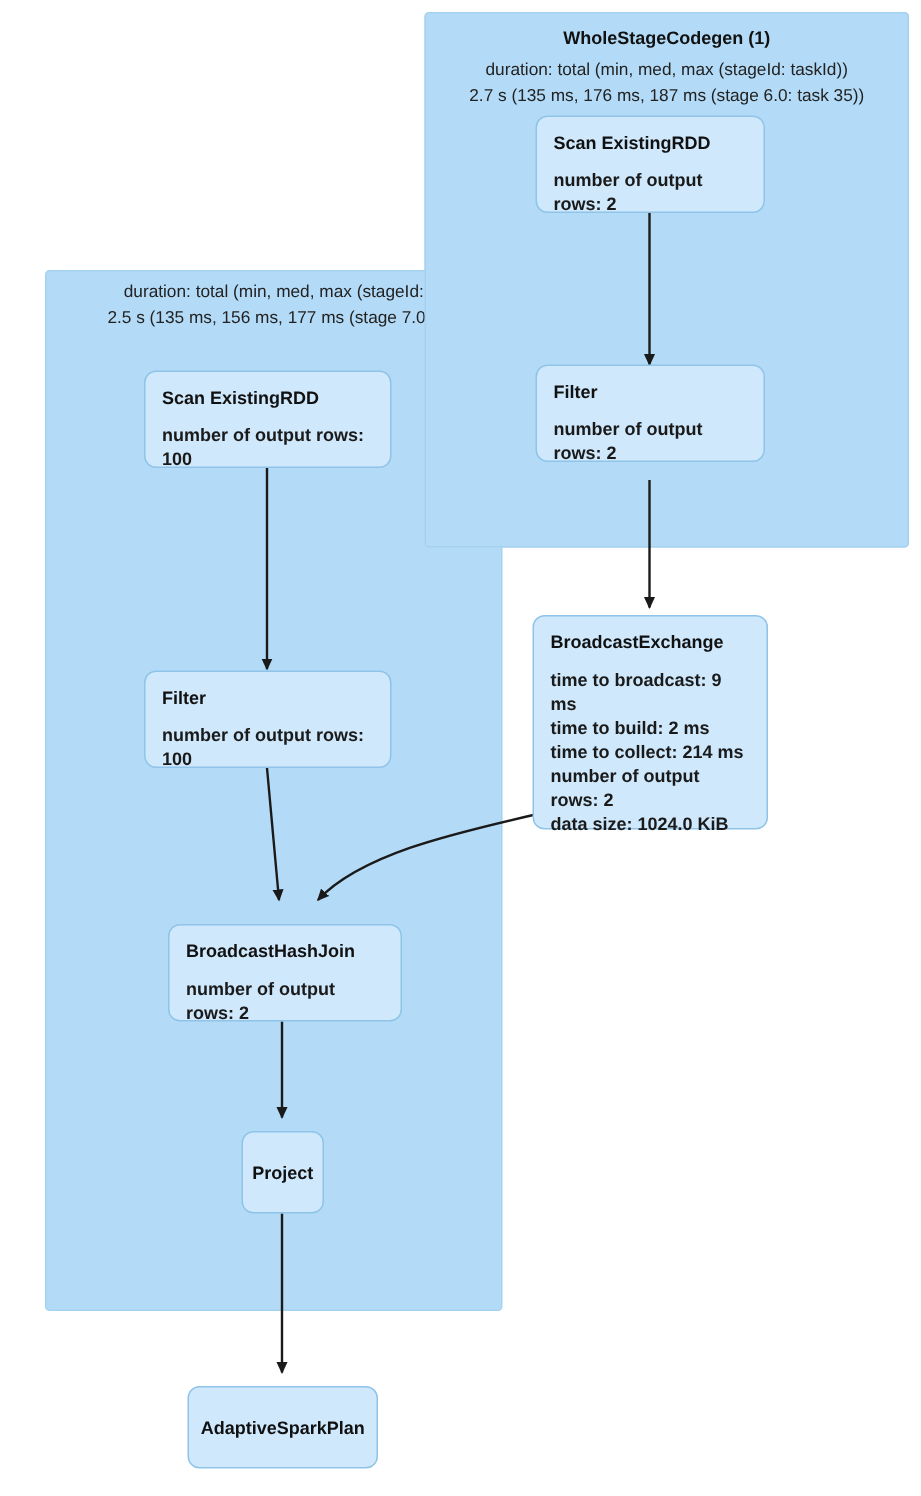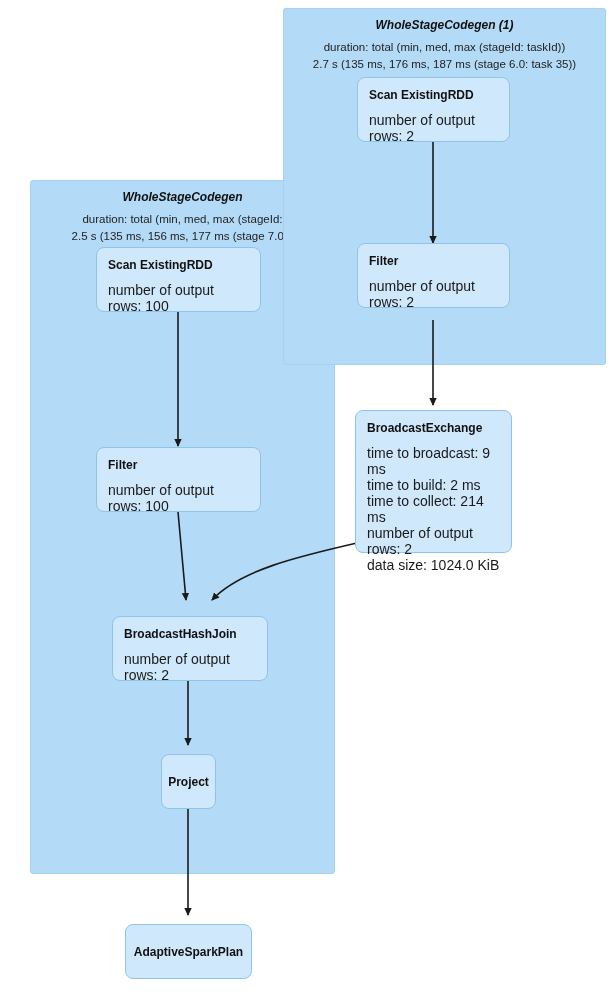--- a/index.html
+++ b/index.html
@@ -27,21 +27,20 @@
     border-radius: 3px;
     box-sizing: border-box;
   }
   .cluster-title {
     text-align: center;
     font-size: 12px;
     font-weight: bold;
     color: #111111;
     margin-top: 9px;
     line-height: 15px;
-    font-style: italic;
   }
   .cluster-sub {
     text-align: center;
     font-size: 11.5px;
     color: #222222;
     line-height: 17px;
     margin-top: 6px;
     white-space: pre-line;
   }
   .node {
@@ -52,25 +51,26 @@
     box-sizing: border-box;
     padding: 9px 11px;
   }
   .node-title {
     font-size: 12px;
     font-weight: bold;
     color: #111111;
     line-height: 16px;
   }
   .node-metrics {
-    font-size: 14px;
+    font-size: 12px;
     color: #1a1a1a;
     line-height: 16px;
     margin-top: 9px;
     white-space: pre-line;
+    font-weight: bold;
   }
   .node.centered {
     display: flex;
     align-items: center;
     justify-content: center;
     padding: 4px;
   }
   .node.centered .node-title {
     text-align: center;
   }
@@ -87,21 +87,20 @@
 
 <div id="canvas">
 
   <div class="cluster" style="left:283px; top:8px; width:323px; height:357px;">
     <div class="cluster-title">WholeStageCodegen (1)</div>
     <div class="cluster-sub">duration: total (min, med, max (stageId: taskId))
 2.7 s (135 ms, 176 ms, 187 ms (stage 6.0: task 35))</div>
   </div>
 
   <div class="cluster" style="left:30px; top:180px; width:305px; height:694px;">
-    <div class="cluster-title">WholeStageCodegen</div>
     <div class="cluster-sub">duration: total (min, med, max (stageId:
 2.5 s (135 ms, 156 ms, 177 ms (stage 7.0: t</div>
   </div>
 
   <div class="cluster" style="left:283px; top:8px; width:323px; height:357px;">
     <div class="cluster-title">WholeStageCodegen (1)</div>
     <div class="cluster-sub">duration: total (min, med, max (stageId: taskId))
 2.7 s (135 ms, 176 ms, 187 ms (stage 6.0: task 35))</div>
   </div>
 

